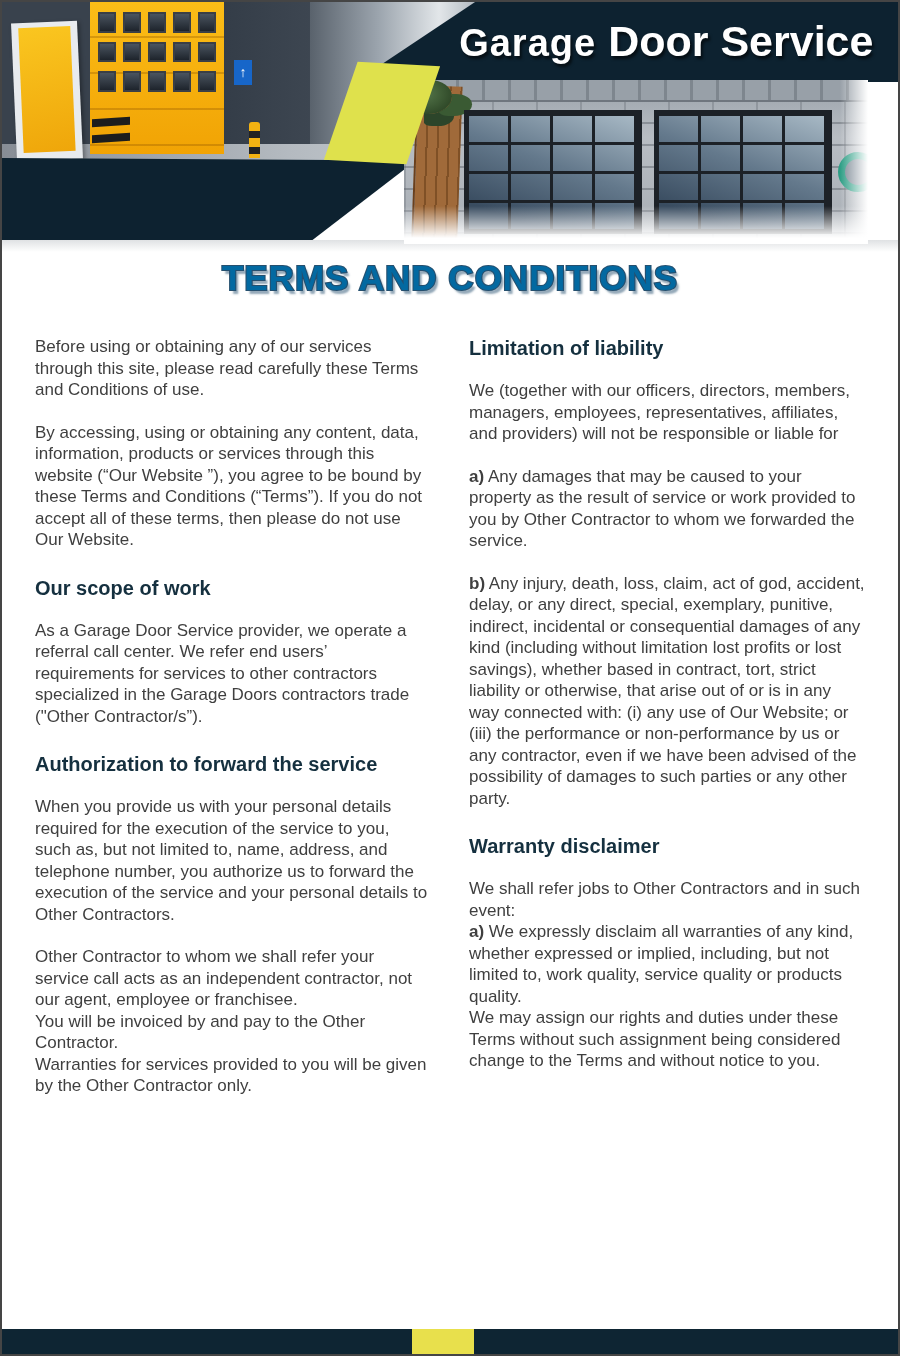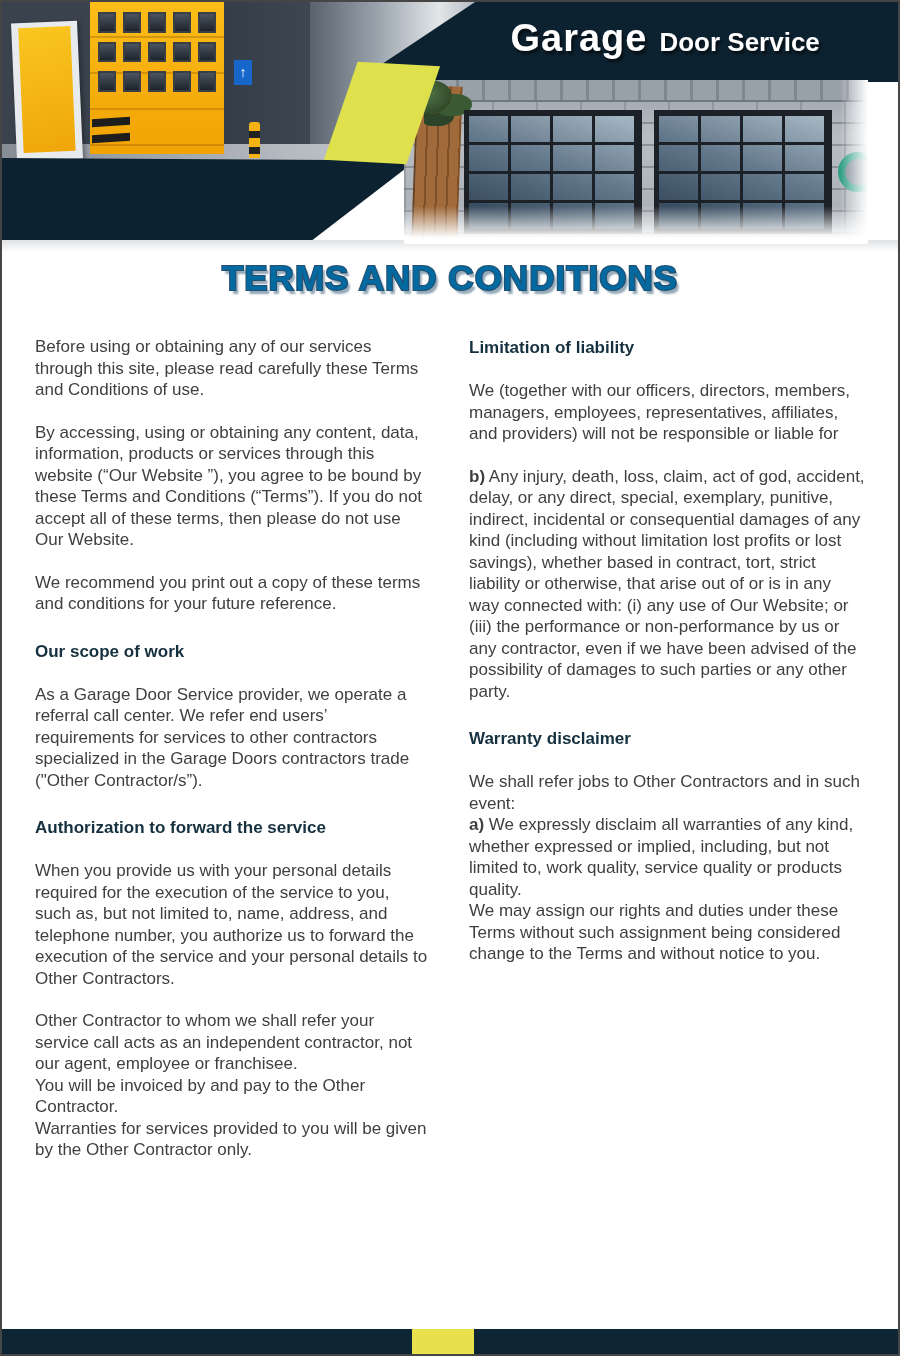--- a/index.html
+++ b/index.html
@@ -46,21 +46,21 @@
     clip-path:polygon(0 0,100% 3%,75% 100%,0 100%);}
   .header-shadow{position:absolute;top:238px;left:0;width:100%;height:12px;
     background:linear-gradient(180deg,rgba(110,120,130,.22),rgba(255,255,255,0));}
 
   
   .banner{position:absolute;top:0;left:0;width:100%;height:80px;background:#0d2230;
     clip-path:polygon(52.8% 0,100% 0,100% 100%,39.4% 100%);}
   .logo{position:absolute;top:15px;left:46%;right:3%;text-align:center;color:#fff;
     font-weight:bold;text-shadow:2px 3px 3px rgba(0,0,0,.6);white-space:nowrap;}
   .logo-primary{font-size:38px;letter-spacing:1px;margin-left:45px;}
-  .logo-secondary{font-size:26px;margin-left:12px;}
+  .logo-secondary{font-size:43px;margin-left:12px;}
 
   
   .photo-right{position:absolute;left:402px;top:78px;width:464px;height:164px;overflow:hidden;
     background:
       repeating-linear-gradient(180deg,rgba(90,96,104,0) 0 20px,rgba(90,96,104,.45) 20px 22px),
       repeating-linear-gradient(90deg,rgba(90,96,104,.30) 0 2px,rgba(0,0,0,0) 2px 44px),
       linear-gradient(180deg,#9aa2aa,#b8bdc3 35%,#a7adb4);}
   .lintel{position:absolute;top:0;left:0;right:0;height:20px;border-bottom:2px solid #6f767e;
     background:repeating-linear-gradient(90deg,#7e868e 0 3px,#98a0a8 3px 26px);}
   .fence{position:absolute;left:10px;top:6px;width:44px;height:152px;transform:rotate(2deg);
@@ -96,21 +96,21 @@
 
   
   .columns{position:absolute;top:334px;left:33px;right:33px;display:flex;gap:40px;justify-content:space-between;}
   .col{font-size:17px;line-height:21.5px;}
   .col-left{width:394px;flex:none;}
   .col-right{flex:1;}
   .col > :first-child{margin-top:0;}
   .para{margin:0 0 21px 0;white-space:pre-line;}
   .para.tight{margin-bottom:0;}
   .para b{font-weight:bold;color:#3f3f3f;}
-  .sec-heading{font-size:17px;line-height:24px;font-weight:bold;color:#15303f;margin:25px 0 20px 0;}
+  .sec-heading{font-size:20px;line-height:24px;font-weight:bold;color:#15303f;margin:25px 0 20px 0;}
 
   
   .footer{position:absolute;left:0;right:0;bottom:0;height:25px;background:#0e2533;}
   .footer-yellow{position:absolute;left:410px;top:0;bottom:0;width:62px;background:#e8e04c;}
 </style>
 </head>
 <body>
 
 <div class="page">
 
@@ -171,32 +171,32 @@
 
     <div class="yellow-shape"></div>
   </div>
 
   <div class="page-title">TERMS AND CONDITIONS</div>
 
   <div class="columns">
     <div class="col col-left" id="col-left">
         <p class="para">Before using or obtaining any of our services through this site, please read carefully these Terms and Conditions of use.</p>
         <p class="para">By accessing, using or obtaining any content, data, information, products or services through this website (“Our Website ”), you agree to be bound by these Terms and Conditions (“Terms”). If you do not accept all of these terms, then please do not use Our Website.</p>
-        <p class="para">We recommend you print out a copy of these terms and conditions for your future reference.</p>
         <h2 class="sec-heading">Our scope of work</h2>
         <p class="para">As a Garage Door Service provider, we operate a referral call center. We refer end users’ requirements for services to other contractors specialized in the Garage Doors contractors trade ("Other Contractor/s”).</p>
         <h2 class="sec-heading">Authorization to forward the service</h2>
         <p class="para">When you provide us with your personal details required for the execution of the service to you, such as, but not limited to, name, address, and telephone number, you authorize us to forward the execution of the service and your personal details to Other Contractors.</p>
         <p class="para">Other Contractor to whom we shall refer your service call acts as an independent contractor, not our agent, employee or franchisee.
 You will be invoiced by and pay to the Other Contractor.
 Warranties for services provided to you will be given by the Other Contractor only.</p>
       </div>
     <div class="col col-right" id="col-right">
         <h2 class="sec-heading">Limitation of liability</h2>
         <p class="para">We (together with our officers, directors, members, managers, employees, representatives, affiliates, and providers) will not be responsible or liable for</p>
+        <p class="para"><b>a)</b> Any damages that may be caused to your property as the result of service or work provided to you by Other Contractor to whom we forwarded the service.</p>
         <p class="para"><b>b)</b> Any injury, death, loss, claim, act of god, accident, delay, or any direct, special, exemplary, punitive, indirect, incidental or consequential damages of any kind (including without limitation lost profits or lost savings), whether based in contract, tort, strict liability or otherwise, that arise out of or is in any way connected with: (i) any use of Our Website; or (iii) the performance or non-performance by us or any contractor, even if we have been advised of the possibility of damages to such parties or any other party.</p>
         <h2 class="sec-heading">Warranty disclaimer</h2>
         <p class="para tight">We shall refer jobs to Other Contractors and in such event:</p>
         <p class="para tight"><b>a)</b> We expressly disclaim all warranties of any kind, whether expressed or implied, including, but not limited to, work quality, service quality or products quality.</p>
         <p class="para">We may assign our rights and duties under these Terms without such assignment being considered change to the Terms and without notice to you.</p>
       </div>
   </div>
 
   <div class="footer">
     <div class="footer-yellow"></div>

